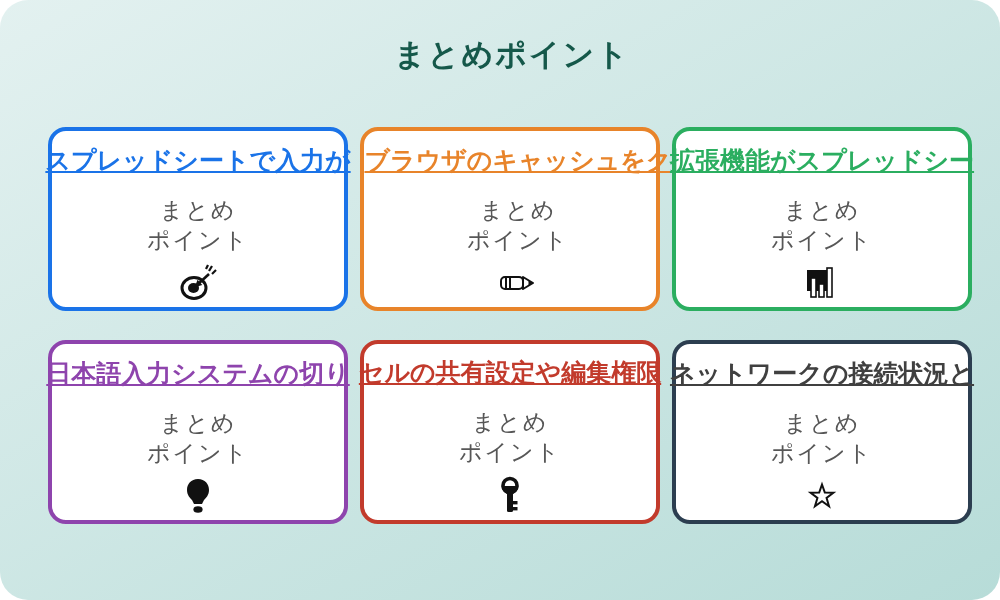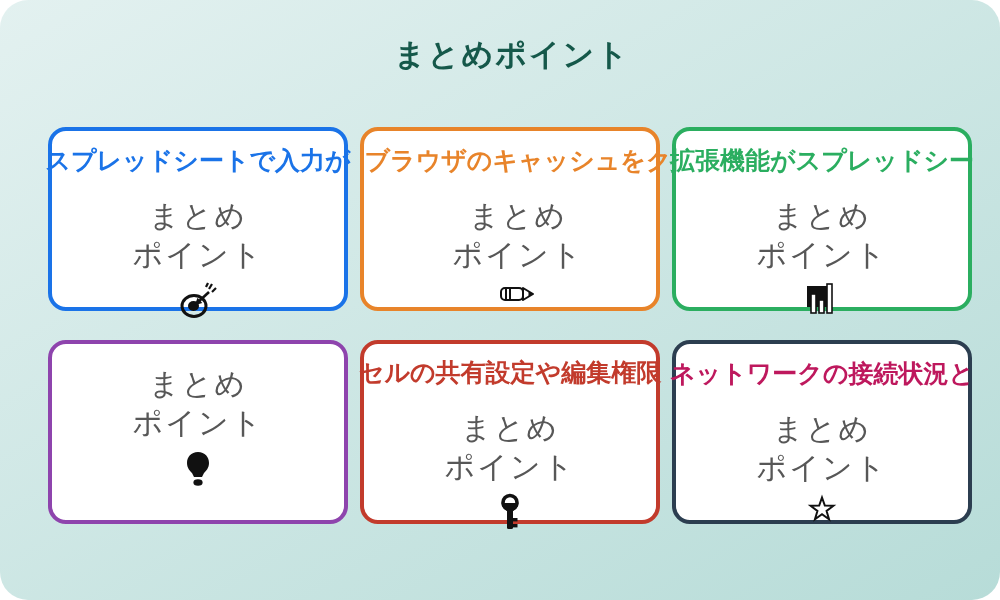--- a/index.html
+++ b/index.html
@@ -16,23 +16,23 @@
     position:absolute;top:127px;left:48px;width:924px;
     display:grid;grid-template-columns:repeat(3,300px);grid-auto-rows:184px;gap:29px 12px;
   }
   .card{
     background:#ffffff;border:4px solid #888;border-radius:18px;box-sizing:border-box;
     display:flex;flex-direction:column;align-items:center;text-align:center;
     overflow:visible;
   }
   .card-title{
     margin-top:14px;font-size:25px;font-weight:bold;line-height:1.25;
-    white-space:nowrap;z-index:2;
+    white-space:nowrap;z-index:2;text-decoration:underline;
   }
-  .card-sub{color:#575757;font-size:30px;line-height:1.3;letter-spacing:2px;font-family:Liberation Serif, serif;}
+  .card-sub{color:#575757;font-size:23px;line-height:1.3;letter-spacing:2px;font-family:Liberation Serif, serif;}
   .card-sub.first{margin-top:20px;}
   .card-icon{margin-top:7px;height:40px;display:flex;align-items:center;justify-content:center;}
   svg{display:block;}
 </style>
 </head>
 <body>
 
 <div class="canvas" style="background: linear-gradient(150deg, rgb(227, 241, 240) 0%, rgb(183, 220, 216) 100%);">
   <div class="page-title" style="color: rgb(21, 88, 74);">まとめポイント</div>
 
@@ -78,20 +78,21 @@
         <svg width="36" height="36" viewBox="0 0 36 36">
           <rect x="3" y="5" width="24" height="21" fill="#111"></rect>
           <rect x="7" y="13" width="5" height="19" fill="#fff" stroke="#111" stroke-width="1.6"></rect>
           <rect x="15" y="19" width="5" height="13" fill="#fff" stroke="#111" stroke-width="1.6"></rect>
           <rect x="23" y="3" width="5" height="29" fill="#fff" stroke="#111" stroke-width="1.6"></rect>
         </svg>
       </div>
     </div>
 
     <div class="card" style="border-color: rgb(142, 68, 173); background: rgb(255, 255, 255);">
+      <div class="card-title" style="color: rgb(142, 68, 173);">日本語入力システムの切り</div>
       <div class="card-sub first" style="color: rgb(87, 87, 87);">まとめ</div>
       <div class="card-sub" style="color: rgb(87, 87, 87);">ポイント</div>
       <div class="card-icon">
         <svg width="30" height="38" viewBox="0 0 30 38">
           <path d="M15,2 C8,2 4,7 4,13 C4,18 7,21 9,23 L11,27 L19,27 L21,23 C23,21 26,18 26,13 C26,7 22,2 15,2 Z" fill="#111"></path>
           <ellipse cx="15" cy="32.5" rx="4.6" ry="3.2" fill="#111"></ellipse>
         </svg>
       </div>
     </div>
 
@@ -104,21 +105,21 @@
           <circle cx="14" cy="9.5" r="7" fill="#fff" stroke="#111" stroke-width="3.6"></circle>
           <path d="M5.5,10 A8.5,8.5 0 0 0 22.5,10 Z" fill="#111"></path>
           <rect x="11" y="14" width="6" height="22" rx="1.5" fill="#111"></rect>
           <rect x="16.5" y="25" width="5" height="3.4" fill="#111"></rect>
           <rect x="16.5" y="31" width="5" height="3.4" fill="#111"></rect>
         </svg>
       </div>
     </div>
 
     <div class="card" style="border-color: rgb(44, 62, 80); background: rgb(255, 255, 255);">
-      <div class="card-title" style="color: #be185d;">ネットワークの接続状況と</div>
+      <div class="card-title" style="color: #404040;">ネットワークの接続状況と</div>
       <div class="card-sub first" style="color: rgb(87, 87, 87);">まとめ</div>
       <div class="card-sub" style="color: rgb(87, 87, 87);">ポイント</div>
       <div class="card-icon">
         <svg width="30" height="30" viewBox="0 0 30 30">
           <path d="M15,3.5 L17.82,11.62 L26.41,11.79 L19.57,16.98 L22.05,25.21 L15,20.3 L7.95,25.21 L10.43,16.98 L3.59,11.79 L12.18,11.62 Z" fill="none" stroke="#111" stroke-width="2" stroke-linejoin="miter"></path>
         </svg>
       </div>
     </div>
 
   </div>

